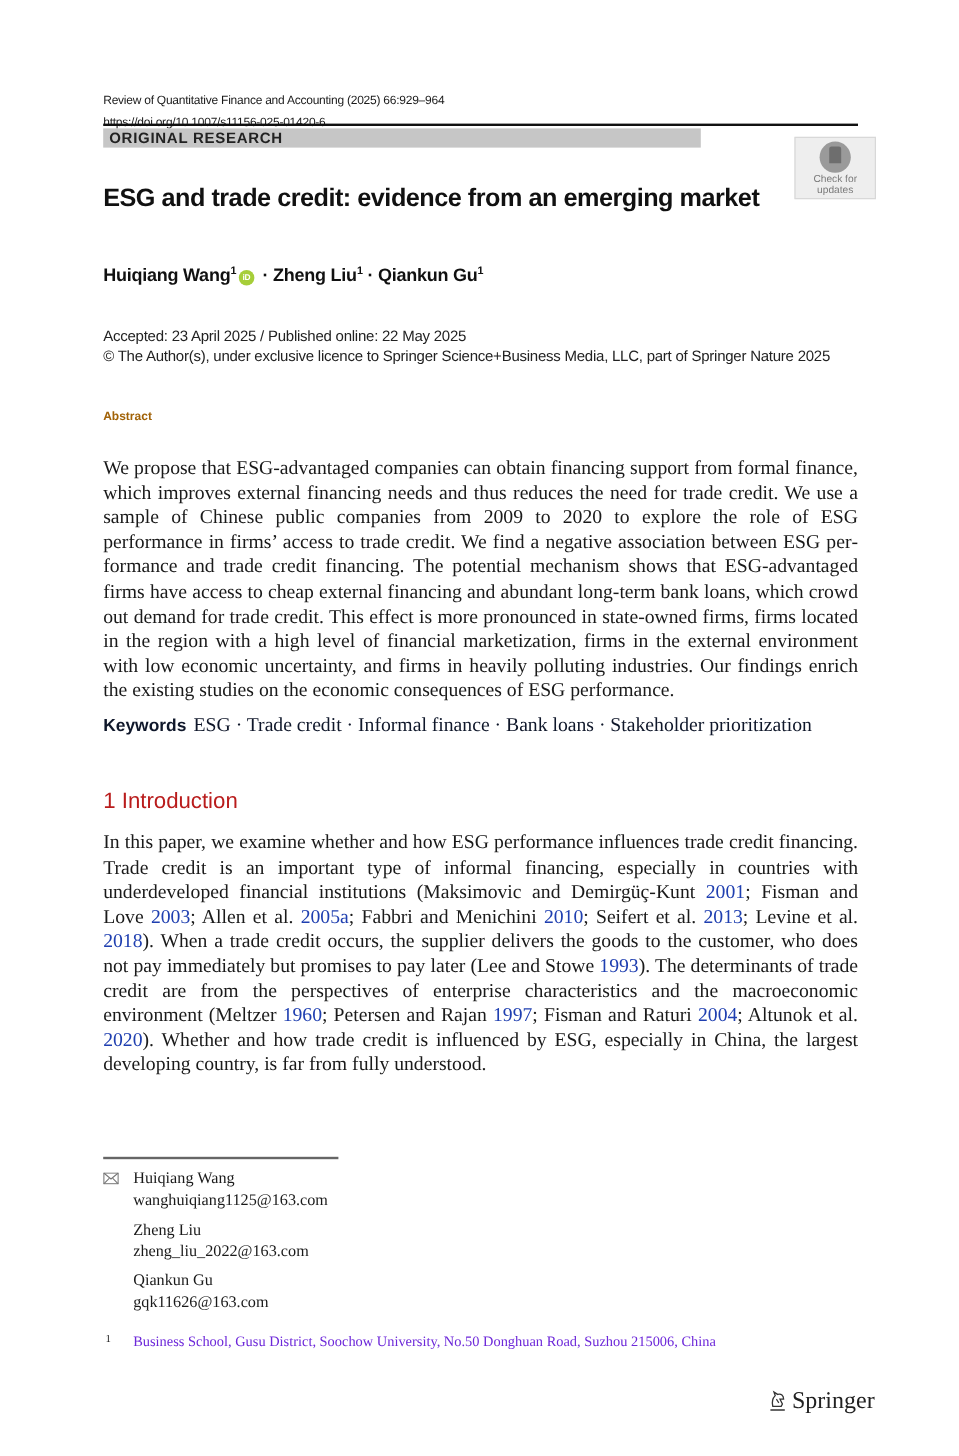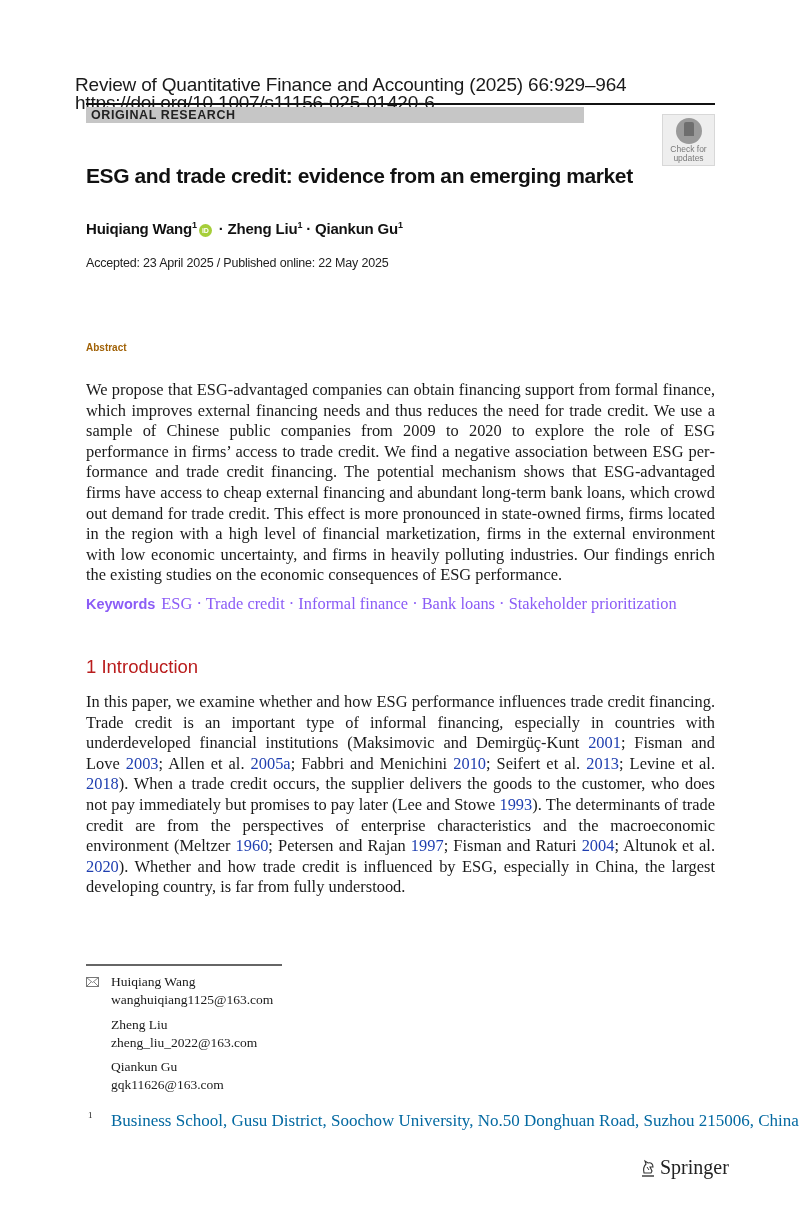--- a/index.html
+++ b/index.html
@@ -1,50 +1,50 @@
 <!DOCTYPE html>
 <html><head>
 <meta charset="utf-8">
 <style>
   html, body { margin:0; padding:0; background:#fff; }
   body { width:799px; height:1213px; position:relative; overflow:hidden; color:#1a1a1a; }
   .sans { font-family: "Liberation Sans", "DejaVu Sans", sans-serif; }
   .serif { font-family: "Liberation Serif", "DejaVu Serif", serif; }
   .abs { position:absolute; }
 
-  #journal { left:75px; top:76px; font-size:19px; line-height:18px; letter-spacing:-0.2px; }
+  #journal { left:86px; top:76px; font-size:10px; line-height:18px; letter-spacing:-0.2px; }
   #rule-top { left:86px; top:103px; width:629px; height:2px; background:#111; }
   #category { left:86px; top:107px; width:498px; height:16px; background:#c6c6c6; font-size:12.5px; font-weight:bold; letter-spacing:0.6px; line-height:16px; padding-left:5px; box-sizing:border-box; color:#222; }
-  #check-badge { left:662px; top:114px; width:53px; height:52px; background:#eee; border:1px solid #d8d8d8; box-sizing:border-box; text-align:center; }
+  #check-badge { left:662px; top:114px; width:68px; height:52px; background:#eee; border:1px solid #d8d8d8; box-sizing:border-box; text-align:center; }
   #check-badge .circ { width:26px; height:26px; border-radius:50%; background:#9a9a9a; margin:3px auto 0; position:relative; }
   #check-badge .circ:after { content:""; position:absolute; left:8px; top:4px; width:10px; height:14px; background:#6e6e6e; border-radius:2px 2px 0 0; }
   #check-badge .txt { font-size:8.5px; line-height:9px; color:#7a7a7a; margin-top:1px; }
 
-  #title { left:86px; top:164px; font-size:21px; font-weight:bold; letter-spacing:-0.4px; color:#111; }
+  #title { left:86px; top:154px; font-size:21px; font-weight:bold; letter-spacing:-0.4px; color:#111; }
   #authors { left:86px; top:220px; font-size:15px; font-weight:bold; letter-spacing:-0.2px; color:#111; }
   #authors sup { font-size:9px; vertical-align:6px; }
   .orcid { display:inline-block; width:13px; height:13px; border-radius:50%; background:#a6ce39; color:#fff; font-size:7px; line-height:13px; text-align:center; vertical-align:1px; margin:0 3px 0 2px; font-weight:bold; }
 
-  #dates { left:86px; top:255px; font-size:12.5px; line-height:17px; letter-spacing:-0.2px; color:#222; }
+  #dates { left:86px; top:272px; font-size:12.5px; line-height:17px; letter-spacing:-0.2px; color:#222; }
 
   #abs-head { left:86px; top:342px; font-size:10px; font-weight:bold; color:#a16207; }
   .para { position:absolute; left:86px; width:629px; font-size:16.4px; line-height:20.6px; text-align:justify; color:#1a1a1a; }
   #abstract { top:380px; hyphens:manual; }
-  #keywords { left:86px; top:594px; font-size:16.4px; color:#8b5cf6; }
+  #keywords { left:86px; top:594px; font-size:16.4px; color:#0f172a; }
   #keywords .k { font-family:"Liberation Sans", sans-serif; font-weight:bold; font-size:14.5px; margin-right:6px; }
 
   #intro-head { left:86px; top:656px; font-size:18.5px; font-weight:normal; color:#b91c1c; }
   #intro { top:692px; }
   .cite { color:#1f3fb0; }
 
   #fn-rule { left:86px; top:964px; width:196px; height:1.5px; background:#666; }
   .contact { position:absolute; left:111px; font-size:13.5px; line-height:17.5px; color:#1a1a1a; }
   #mail-icon { left:86px; top:977px; width:13px; height:10px; }
   #aff-num { left:88px; top:1110px; font-size:9px; }
-  #aff { left:111px; top:1111px; font-size:17px; color:#0369a1;text-align:right; }
+  #aff { left:111px; top:1111px; font-size:12px; color:#6d28d9;text-align:right; }
 
   #springer { left:640px; top:1156px; font-size:20px; color:#222; }
   #springer svg { vertical-align:-4px; margin-right:4px; }
 </style>
 </head>
 <body>
 
 <div class="abs sans" id="journal">
   <div>Review of Quantitative Finance and Accounting (2025) 66:929–964</div>
   <div>https://doi.org/10.1007/s11156-025-01420-6</div>
@@ -61,20 +61,21 @@
 </div>
 
 <div class="abs sans" id="title">ESG and trade credit: evidence from an emerging market</div>
 
 <div class="abs sans" id="authors">
   <span>Huiqiang Wang</span><sup>1</sup><span class="orcid">iD</span><span> · </span><span>Zheng Liu</span><sup>1</sup><span> · </span><span>Qiankun Gu</span><sup>1</sup>
 </div>
 
 <div class="abs sans" id="dates">
   <div>Accepted: 23 April 2025 / Published online: 22 May 2025</div>
+  <div>© The Author(s), under exclusive licence to Springer Science+Business Media, LLC, part of Springer Nature 2025</div>
 </div>
 
 <div class="abs sans" id="abs-head">Abstract</div>
 <div class="para serif" id="abstract">We propose that ESG-advantaged companies can obtain financing support from formal finance, which improves external financing needs and thus reduces the need for trade credit. We use a sample of Chinese public companies from 2009 to 2020 to explore the role of ESG performance in firms’ access to trade credit. We find a negative association between ESG per­formance and trade credit financing. The potential mechanism shows that ESG-advantaged firms have access to cheap external financing and abundant long-term bank loans, which crowd out demand for trade credit. This effect is more pronounced in state-owned firms, firms located in the region with a high level of financial marketization, firms in the external environment with low economic uncertainty, and firms in heavily polluting industries. Our findings enrich the existing studies on the economic consequences of ESG performance.</div>
 
 <div class="abs serif" id="keywords">
   <span class="k">Keywords</span><span id="kw-list"><span>ESG</span><span> · </span><span>Trade credit</span><span> · </span><span>Informal finance</span><span> · </span><span>Bank loans</span><span> · </span><span>Stakeholder prioritization</span></span>
 </div>
 
 <div class="abs sans" id="intro-head">1  Introduction</div>

